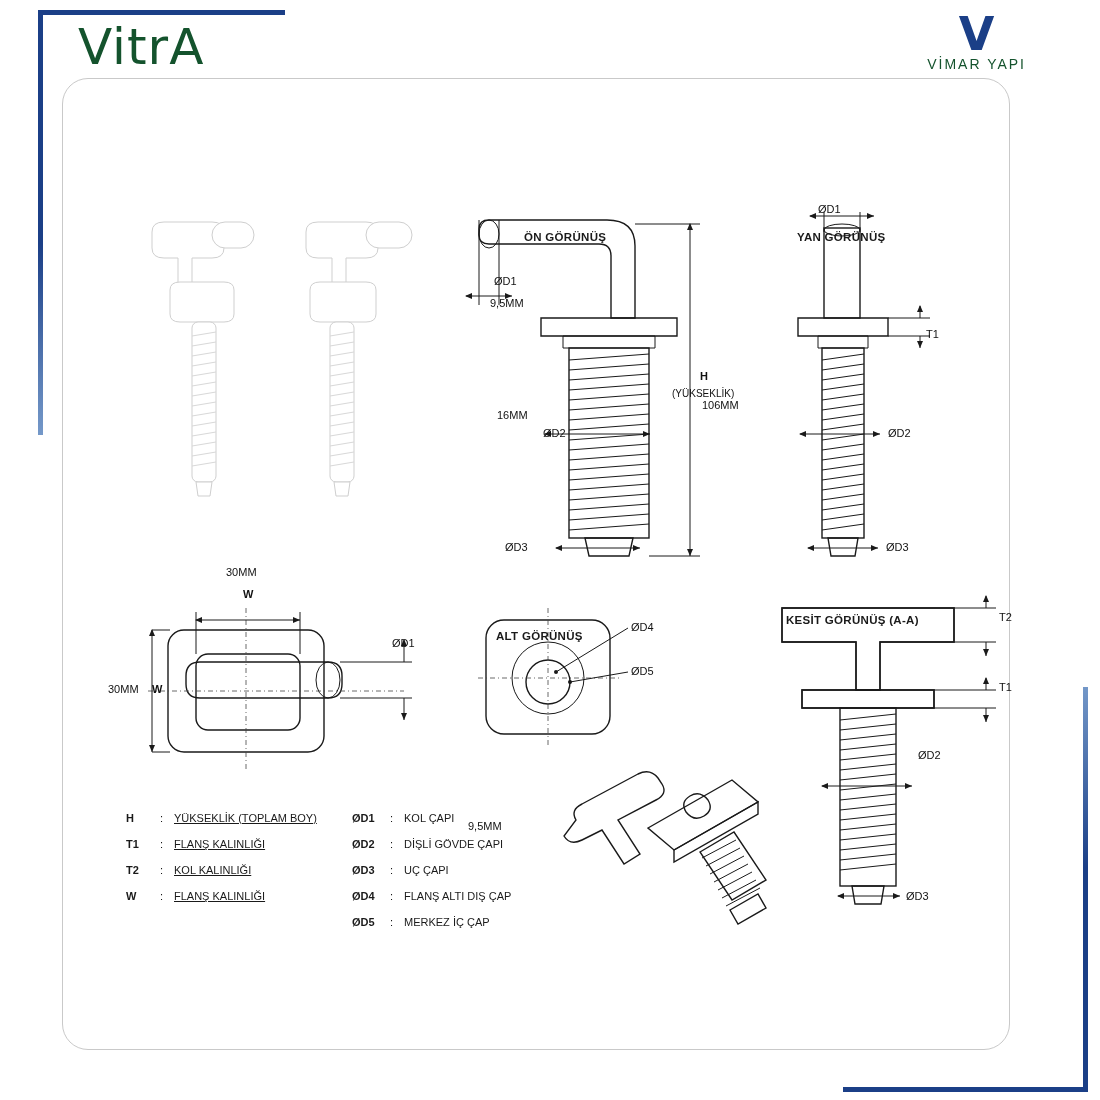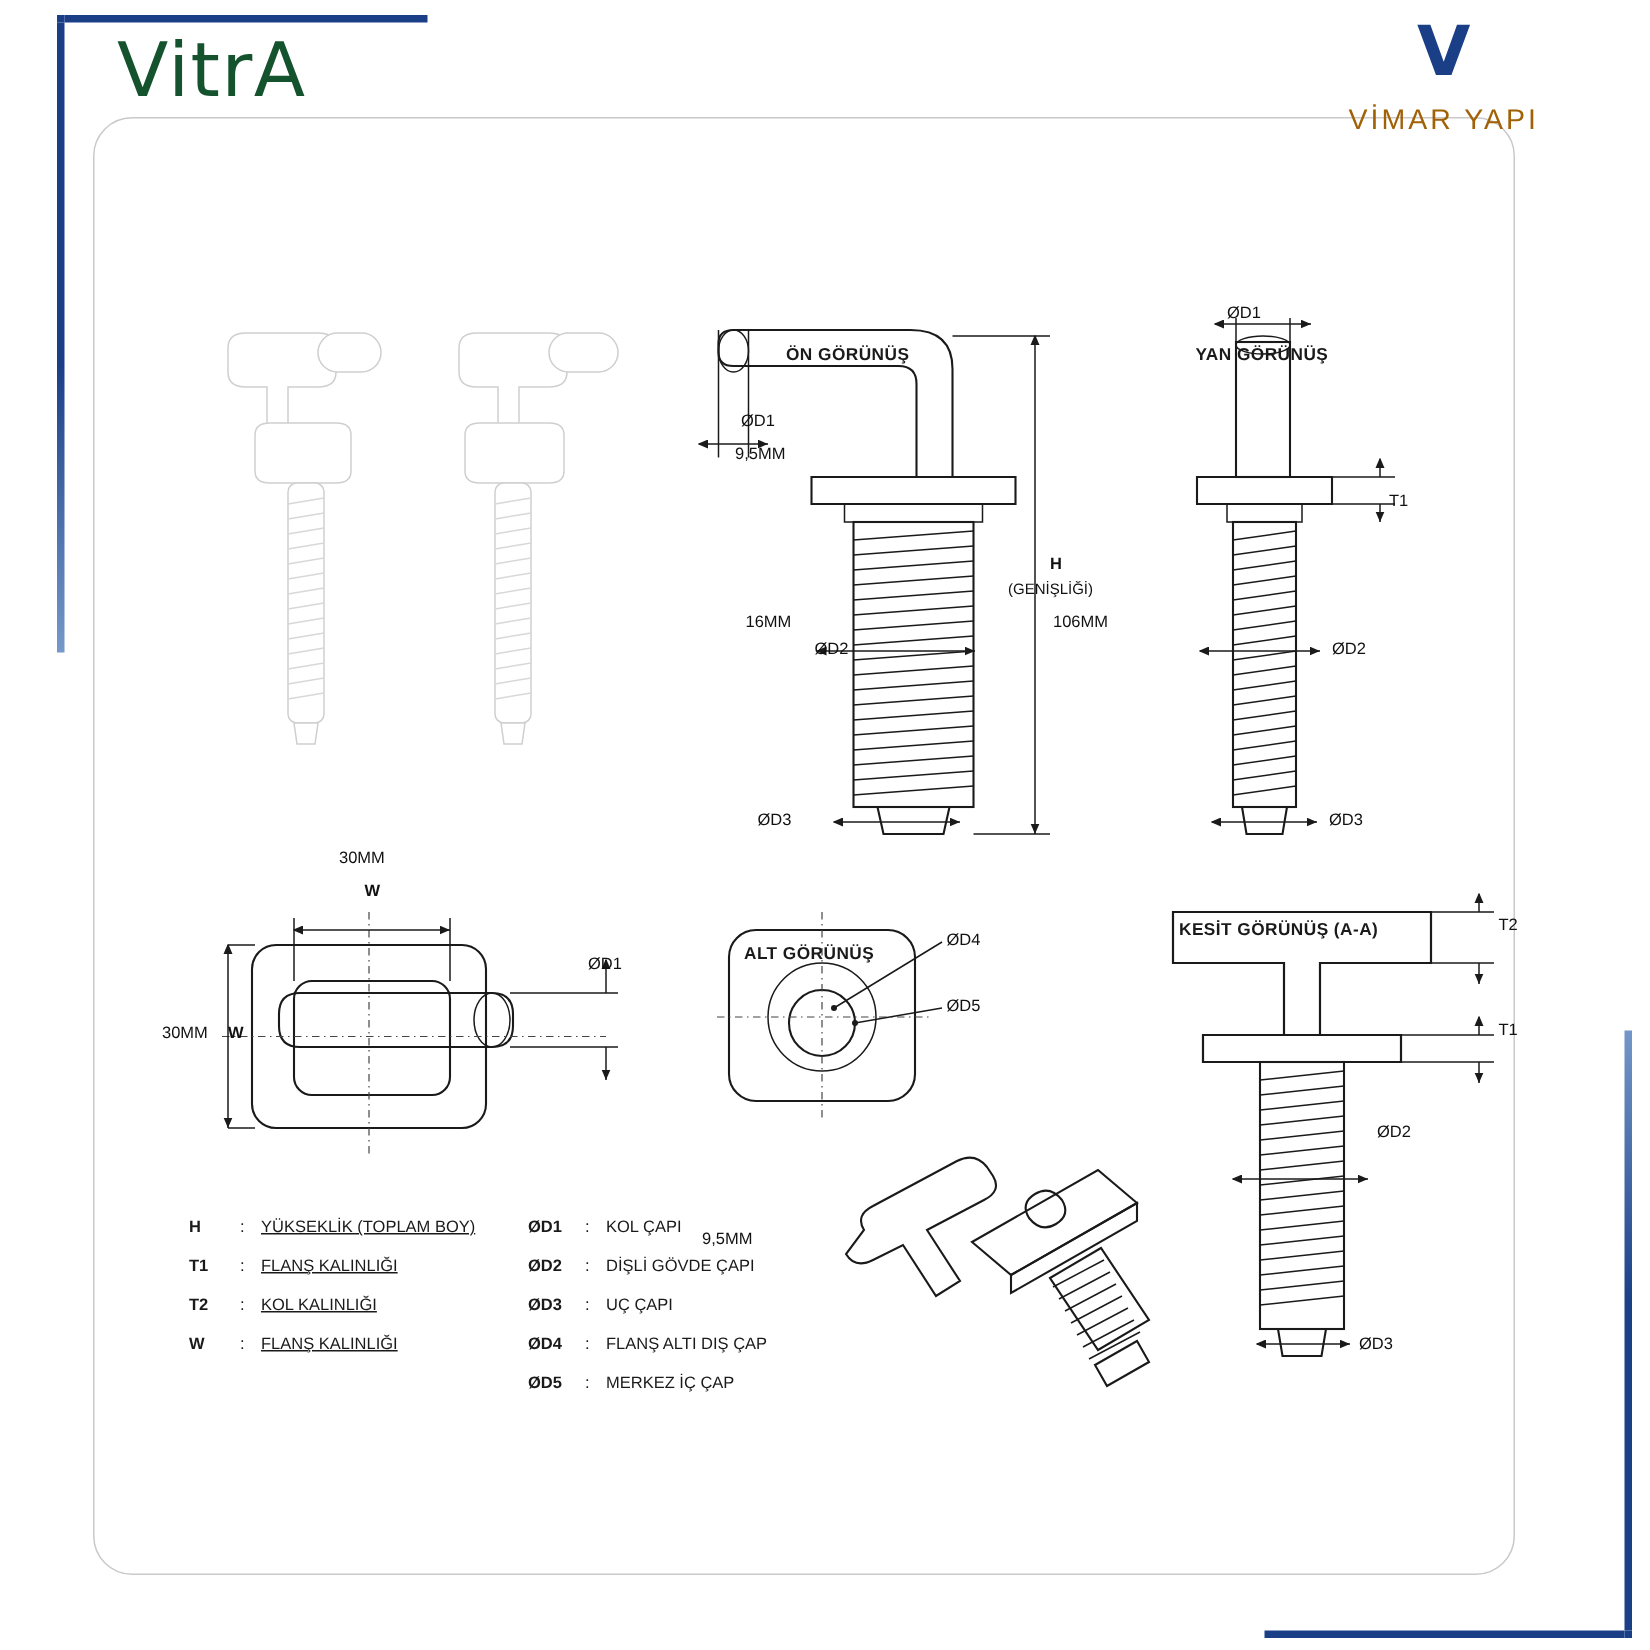--- a/index.html
+++ b/index.html
@@ -39,21 +39,21 @@
     font-weight:400;
   }
   .vimar{
     position:absolute;right:74px;top:14px;text-align:center;
   }
   .vimar .mark{
     font-size:46px;color:#1b3f87;line-height:40px;font-weight:bold;
     font-family:"DejaVu Sans", sans-serif;
   }
   .vimar .name{
-    font-size:19px;letter-spacing:2px;color:#a16207;margin-top:16px;
+    font-size:14px;letter-spacing:2px;color:#14532d;margin-top:2px;
     font-family:"Liberation Sans", sans-serif;
   }
 
   
   .lbl{position:absolute;font-size:11px;color:#111;white-space:nowrap;}
   .lbl.b{font-weight:bold;}
   .title{position:absolute;font-size:11.5px;font-weight:bold;letter-spacing:.3px;white-space:nowrap;margin-top:38px;}
 
   
   .legend{position:absolute;left:126px;top:812px;font-size:11px;}
@@ -337,22 +337,22 @@
   </svg>
 
   <div class="title" style="left:524px;top:193px;">ÖN GÖRÜNÜŞ</div>
   <div class="title" style="left:797px;top:193px;">YAN GÖRÜNÜŞ</div>
   <div class="title" style="left:496px;top:592px;">ALT GÖRÜNÜŞ</div>
   <div class="title" style="left:786px;top:576px;">KESİT GÖRÜNÜŞ (A-A)</div>
 
   <div class="lbl" style="left:494px;top:275px;">ØD1</div>
   <div class="lbl" style="left:490px;top:297px;">9,5MM</div>
   <div class="lbl b" style="left:700px;top:370px;">H</div>
-  <div class="lbl" style="left:672px;top:388px;font-size:10px;">(GENİŞLİĞİ)</div>
-  <div class="lbl" style="left:702px;top:409px;">106MM</div>
+  <div class="lbl" style="left:672px;top:388px;font-size:10px;">(YÜKSEKLİK)</div>
+  <div class="lbl" style="left:702px;top:399px;">106MM</div>
   <div class="lbl" style="left:497px;top:409px;">16MM</div>
   <div class="lbl" style="left:543px;top:427px;">ØD2</div>
   <div class="lbl" style="left:505px;top:541px;">ØD3</div>
 
   <div class="lbl" style="left:818px;top:203px;">ØD1</div>
   <div class="lbl" style="left:926px;top:328px;">T1</div>
   <div class="lbl" style="left:888px;top:427px;">ØD2</div>
   <div class="lbl" style="left:886px;top:541px;">ØD3</div>
 
   <div class="lbl" style="left:226px;top:566px;">30MM</div>

